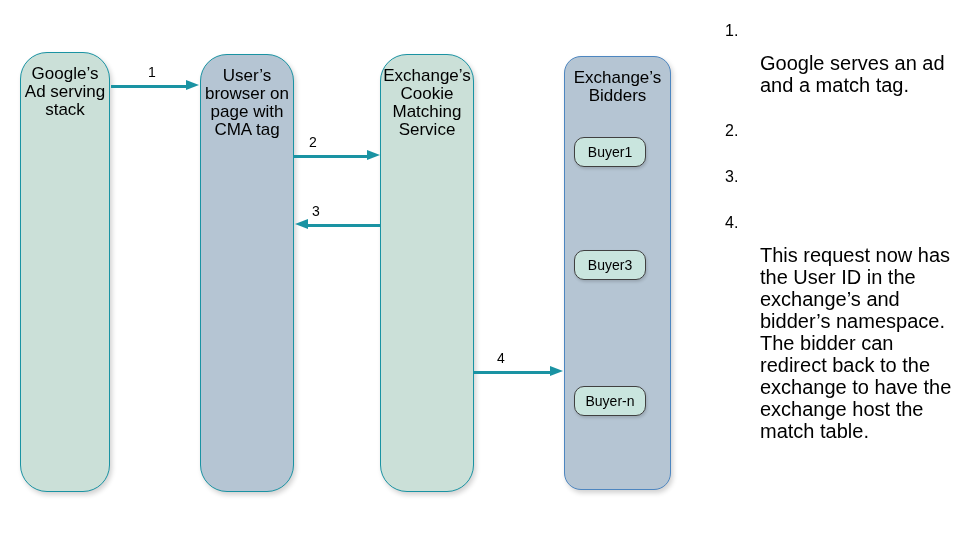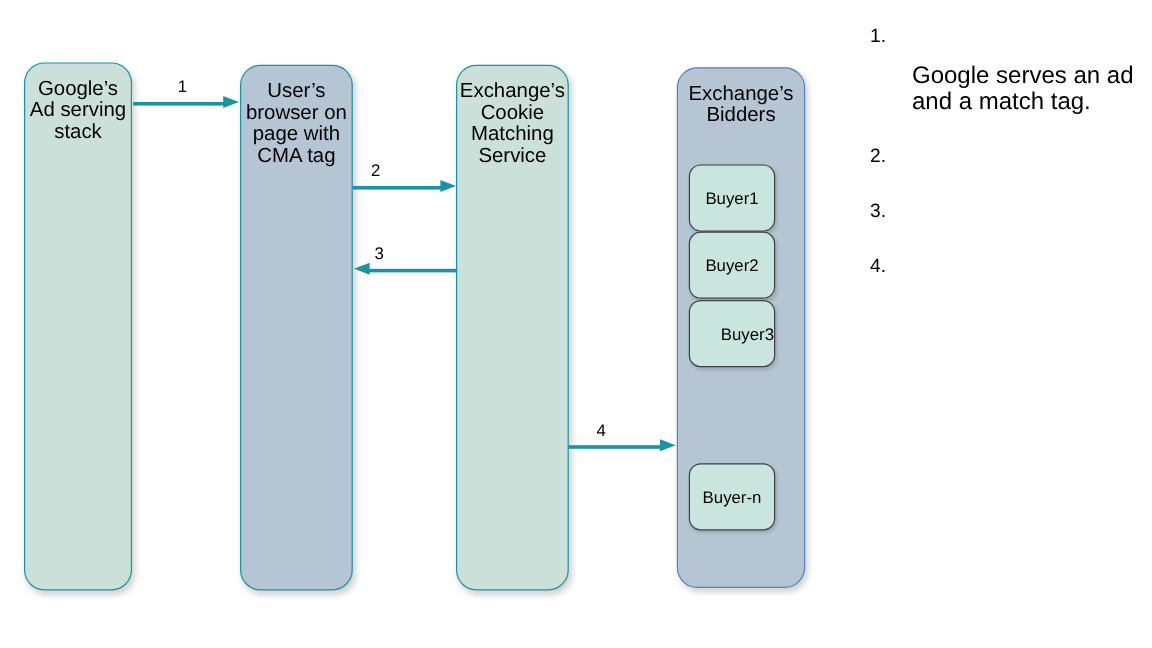--- a/index.html
+++ b/index.html
@@ -2,44 +2,44 @@
 <html style="--teal: #1a93a3; --node-green: #cbe0d8; --node-blue: #b5c5d3; --bidders-border: #4d86c0; --buyer-fill: #c9e5de; --buyer-border: #404040; --text: #000000;"><head>
 <meta charset="utf-8">
 <style>
   html,body{margin:0;padding:0;background:#fff;}
   .canvas{
     position:relative;width:960px;height:540px;background:#fff;overflow:hidden;
     font-family:"Liberation Sans", sans-serif;color:var(--text,#000);
   }
   
   .node{
-    position:absolute;box-sizing:border-box;border-radius:17px;
+    position:absolute;box-sizing:border-box;border-radius:27px;
     border:1.6px solid var(--teal,#1a93a3);
     box-shadow:2px 3px 5px rgba(0,0,0,0.18);
   }
   .node.green{background:var(--node-green,#cbe0d8);}
   .node.blue{background:var(--node-blue,#b5c5d3);}
   #n-google {left:20px;  top:52px; width:90px;  height:440px;}
   #n-browser{left:200px; top:54px; width:94px;  height:438px;}
   #n-cm     {left:380px; top:54px; width:94px;  height:438px;}
   #n-bidders{left:564px; top:56px; width:107px; height:434px;
              border-color:var(--bidders-border,#4d86c0);border-radius:17px;}
   .node-label{
     padding-top:12px;text-align:center;white-space:pre-line;
     font-size:17px;line-height:18px;
   }
   
   .buyer{
-    position:absolute;left:9px;width:72px;height:56px;box-sizing:border-box;
+    position:absolute;left:9px;width:72px;height:30px;box-sizing:border-box;
     background:var(--buyer-fill,#c9e5de);
     border:1.3px solid var(--buyer-border,#404040);border-radius:10px;
     display:flex;align-items:center;justify-content:center;
     font-size:14px;box-shadow:1px 2px 3px rgba(0,0,0,0.15);
   }
-  #b1{top:80px;} #b2{top:136px;} #b3{top:193px;justify-content:flex-end;} #bn{top:329px;}
+  #b1{top:80px;} #b2{top:136px;} #b3{top:193px;} #bn{top:329px;}
   
   .aline{position:absolute;height:3px;background:var(--teal,#1a93a3);}
   .ahead{position:absolute;width:0;height:0;
          border-top:5.5px solid transparent;border-bottom:5.5px solid transparent;}
   .ahead.r{border-left:13px solid var(--teal,#1a93a3);}
   .ahead.l{border-right:13px solid var(--teal,#1a93a3);}
   .alabel{position:absolute;width:20px;text-align:center;font-size:14px;}
   #a1-line{left:111px;top:85px;width:76px;}  #a1-head{left:186px;top:80px;}  #a1-label{left:142px;top:64px;}
   #a2-line{left:294px;top:155px;width:74px;} #a2-head{left:367px;top:150px;} #a2-label{left:303px;top:134px;}
   #a3-line{left:307px;top:224px;width:74px;} #a3-head{left:295px;top:219px;} #a3-label{left:306px;top:203px;}
@@ -79,23 +79,20 @@
 Matching
 Service</div>
   </div>
 
   <div class="node blue" id="n-bidders">
     <div class="node-label">Exchange’s
 Bidders</div>
     <div class="buyer" id="b1">
       <span>Buyer1</span>
     </div>
-    <div class="buyer" id="b2">
-      <span>Buyer2</span>
-    </div>
     <div class="buyer" id="b3">
       <span>Buyer3</span>
     </div>
     <div class="buyer" id="bn">
       <span>Buyer-n</span>
     </div>
   </div>
 
   <div>
     <span class="alabel" id="a1-label">1</span>
@@ -128,16 +125,25 @@
 and a match tag.</span>
     </div>
     <div class="step">
       <span class="step-num">2.</span>
     </div>
     <div class="step">
       <span class="step-num">3.</span>
     </div>
     <div class="step">
       <span class="step-num">4.</span>
+      <span class="step-text">This request now has
+the User ID in the
+exchange’s and
+bidder’s namespace.
+The bidder can
+redirect back to the
+exchange to have the
+exchange host the
+match table.</span>
     </div>
   </div>
 
 </div>
 
 </body></html>

